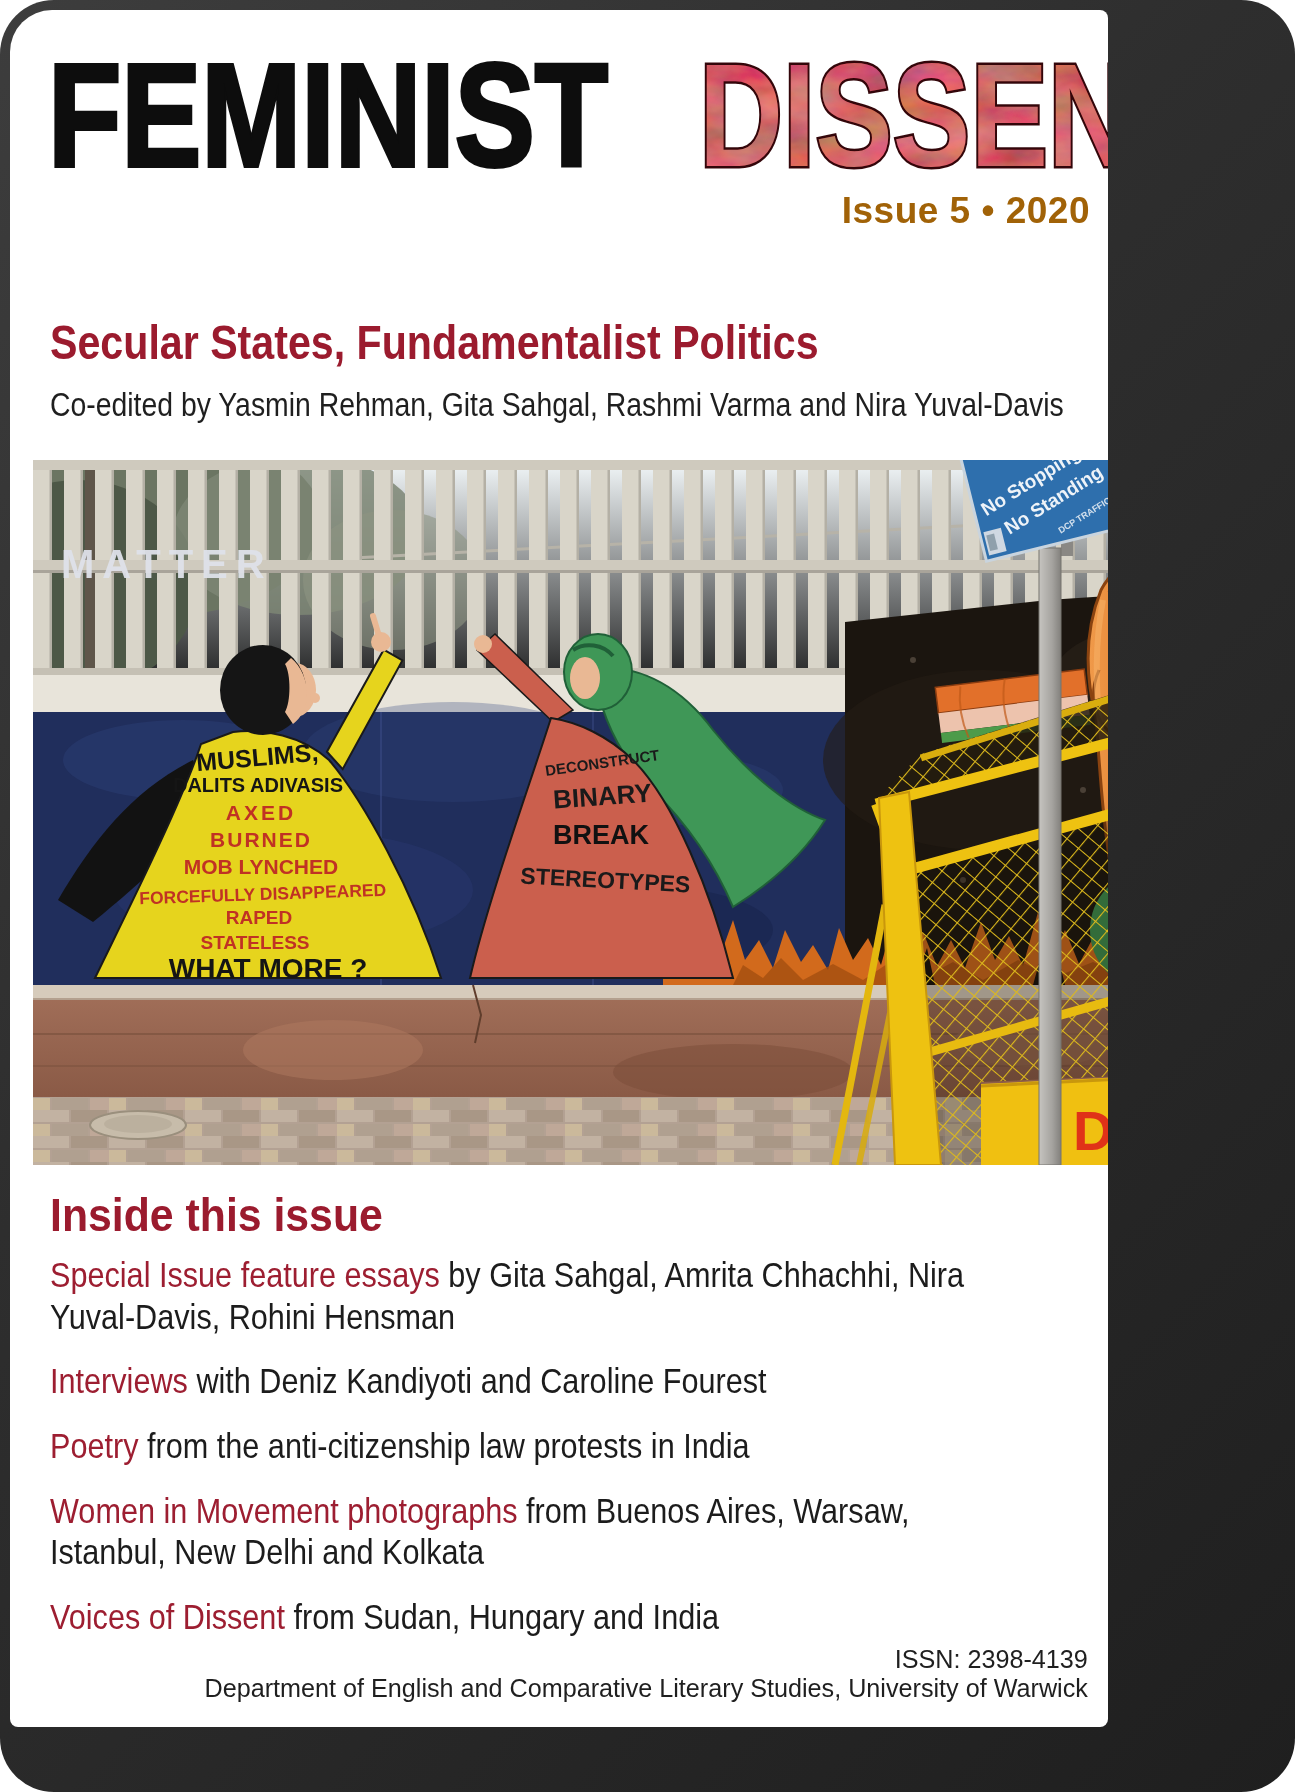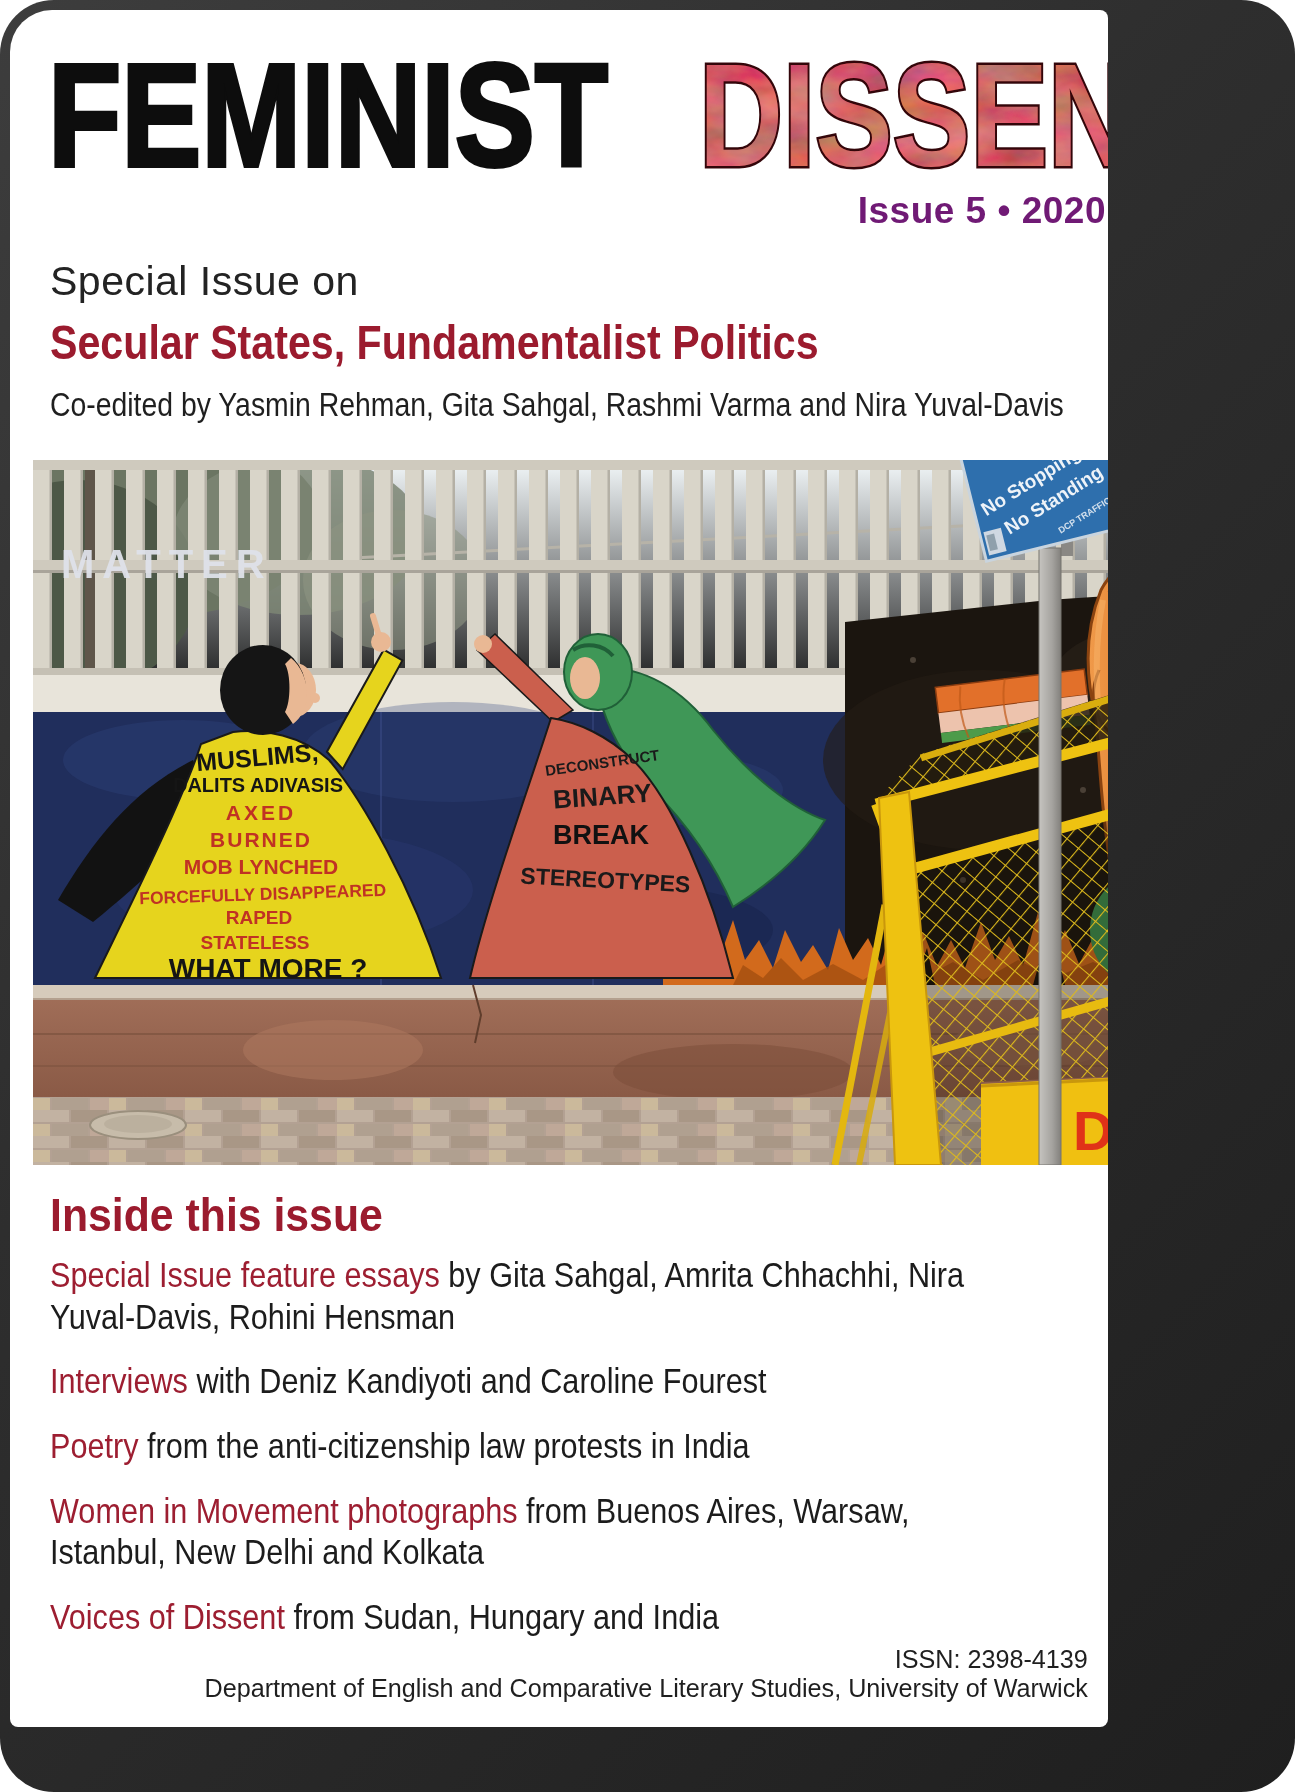--- a/index.html
+++ b/index.html
@@ -4,21 +4,21 @@
 <style>
   html,body{margin:0;padding:0;}
   body{width:1295px;height:1792px;position:relative;background:#ffffff;
        font-family:"Liberation Sans",sans-serif;color:#1c1c1c;overflow:hidden;}
   .frame{position:absolute;inset:0;border-radius:54px;
          background:linear-gradient(135deg,#3d3d3d 0%,#2e2e2e 40%,#1f1f1f 100%);}
   .card{position:absolute;left:10px;top:10px;width:1098px;height:1717px;
         background:#ffffff;border-radius:42px 8px 8px 8px;overflow:hidden;}
   .abs{position:absolute;}
   .masthead{left:38px;top:44px;width:1160px;height:126px;}
-  .issue-line{right:2px;top:180px;font-size:37px;font-weight:bold;color:#701a75;letter-spacing:.5px;}
+  .issue-line{right:18px;top:180px;font-size:37px;font-weight:bold;color:#a16207;letter-spacing:.5px;}
   .kicker{left:40px;top:248px;font-size:41px;font-weight:400;color:#232323;letter-spacing:.5px;}
   .title{left:40px;top:304px;font-size:49px;font-weight:bold;color:#9b1b2e;
          transform:scaleX(.84);transform-origin:0 0;white-space:nowrap;letter-spacing:0;}
   .byline{left:40px;top:376px;font-size:33px;color:#1f1f1f;
           transform:scaleX(.86);transform-origin:0 0;white-space:nowrap;}
   .photo{left:23px;top:450px;width:1195px;height:705px;}
   .inside-h{left:40px;top:1178px;font-size:46px;font-weight:bold;color:#9b1b2e;
             transform:scaleX(.93);transform-origin:0 0;white-space:nowrap;}
   .contents{left:40px;top:1244px;width:1190px;transform:scaleX(.875);transform-origin:0 0;
             font-size:35px;line-height:1.19;color:#1c1c1c;}
@@ -42,21 +42,20 @@
         <feComposite in="c" in2="SourceAlpha" operator="in"></feComposite>
       </filter>
     </defs>
     <text x="0" y="112" font-size="147" font-weight="bold" fill="#0d0d0d" stroke="#0d0d0d" stroke-width="4" paint-order="stroke" textLength="560" lengthAdjust="spacingAndGlyphs">FEMINIST</text>
     <text x="651" y="112" font-size="147" font-weight="bold" fill="#6a0810" stroke="#33060a" stroke-width="5" paint-order="stroke" textLength="504" lengthAdjust="spacingAndGlyphs">DISSENT</text>
     <text x="651" y="112" font-size="147" font-weight="bold" fill="#c01020" filter="url(#redNoise)" textLength="504" lengthAdjust="spacingAndGlyphs">DISSENT</text>
   </svg>
 
   <div class="abs issue-line">Issue 5 • 2020</div>
 
-  <div class="abs kicker">Special Issue on</div>
   <div class="abs title">Secular States, Fundamentalist Politics</div>
   <div class="abs byline">Co-edited by Yasmin Rehman, Gita Sahgal, Rashmi Varma and Nira Yuval-Davis</div>
 
   <svg class="abs photo" viewBox="0 0 1195 705">
     <defs>
       <linearGradient id="skyGrad" x1="0" y1="0" x2="0" y2="1">
         <stop offset="0" stop-color="#f3f8fa"></stop>
           <stop offset="1" stop-color="#dcе9ee"></stop>
         <stop offset="1" stop-color="#dce9ee"></stop>
       </linearGradient>

